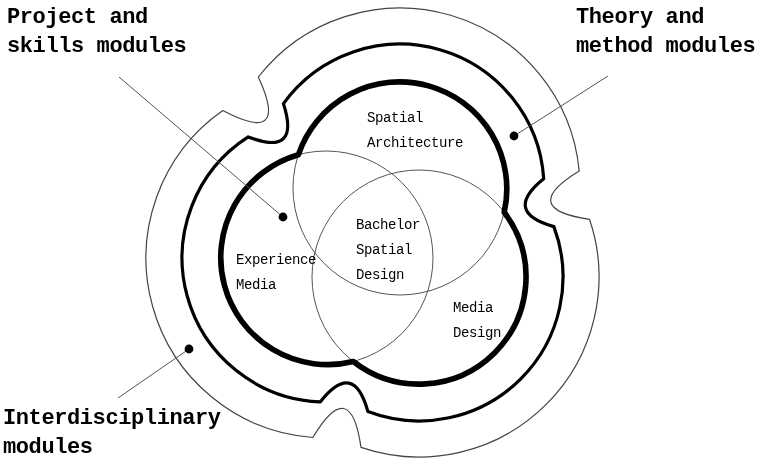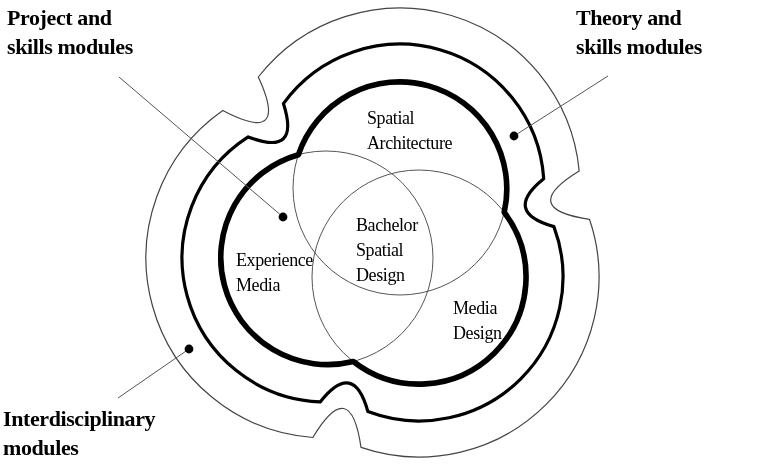--- a/index.html
+++ b/index.html
@@ -6,41 +6,41 @@
     margin: 0;
     padding: 0;
     background: #ffffff;
   }
   .canvas {
     position: relative;
     width: 782px;
     height: 473px;
     background: #ffffff;
     overflow: hidden;
-    font-family: Liberation Serif, serif;
+    font-family: Liberation Mono, monospace;
     color: #000;
   }
   .canvas svg {
     position: absolute;
     left: 0;
     top: 0;
   }
   .label {
     position: absolute;
     white-space: pre-line;
     color: #000;
   }
   .corner-label {
     font-size: 22px;
     font-weight: bold;
     line-height: 29px;
     letter-spacing: -0.4px;
   }
   .region-label {
-    font-size: 18px;
+    font-size: 14px;
     font-weight: normal;
     line-height: 25px;
     letter-spacing: -0.4px;
   }
   .pos-tl { left: 7px;   top: 3px; }
   .pos-tr { left: 576px; top: 3px; }
   .pos-bl { left: 3px;   top: 404px; }
   .pos-br { left: 577px; top: 403px; }
   .pos-spatial    { left: 367px; top: 106px; }
   .pos-experience { left: 236px; top: 248px; }
@@ -85,21 +85,21 @@
 
     <circle cx="283" cy="217" r="4.4" fill="#000000"></circle>
     <circle cx="514" cy="136" r="4.4" fill="#000000"></circle>
     <circle cx="189" cy="349" r="4.4" fill="#000000"></circle>
   </svg>
 
   <div class="label corner-label pos-tl">Project and
 skills modules</div>
 
   <div class="label corner-label pos-tr">Theory and
-skills modules</div>
+method modules</div>
 
   <div class="label corner-label pos-bl">Interdisciplinary
 modules</div>
 
 
   <div class="label region-label pos-spatial">Spatial
 Architecture</div>
 
   <div class="label region-label pos-experience">Experience
 Media</div>

